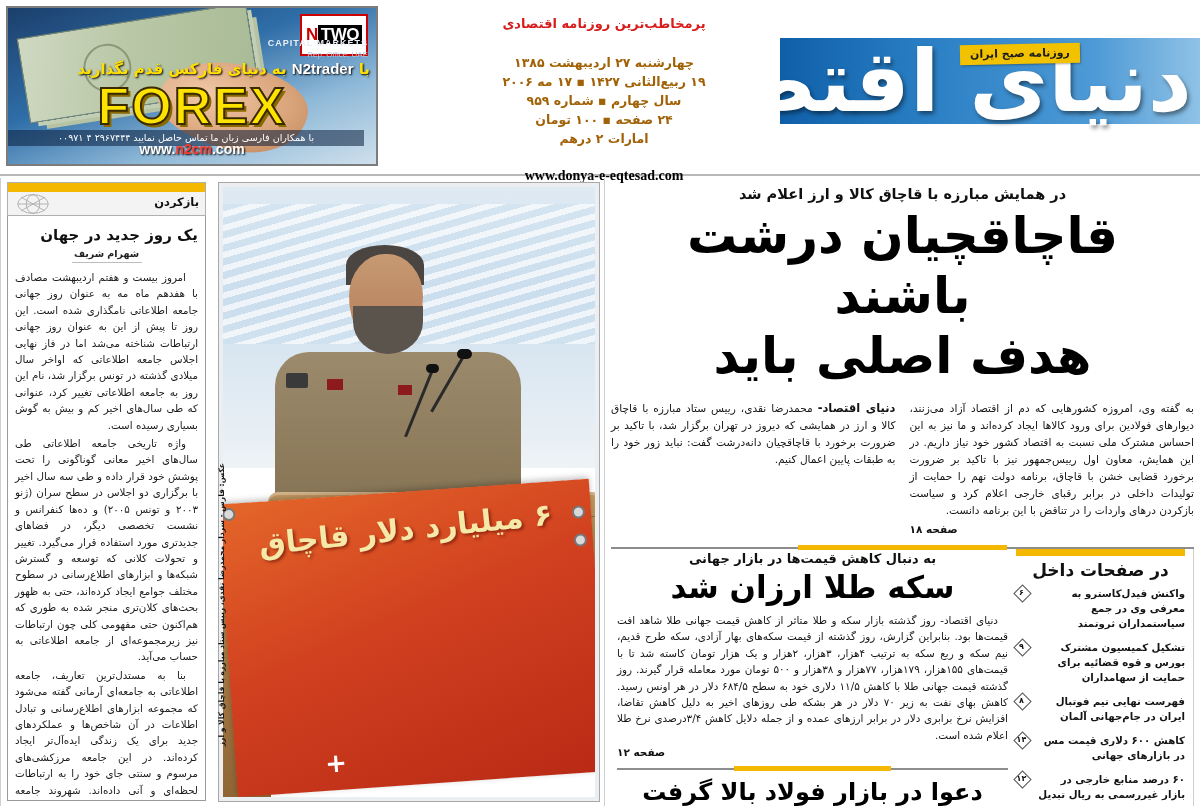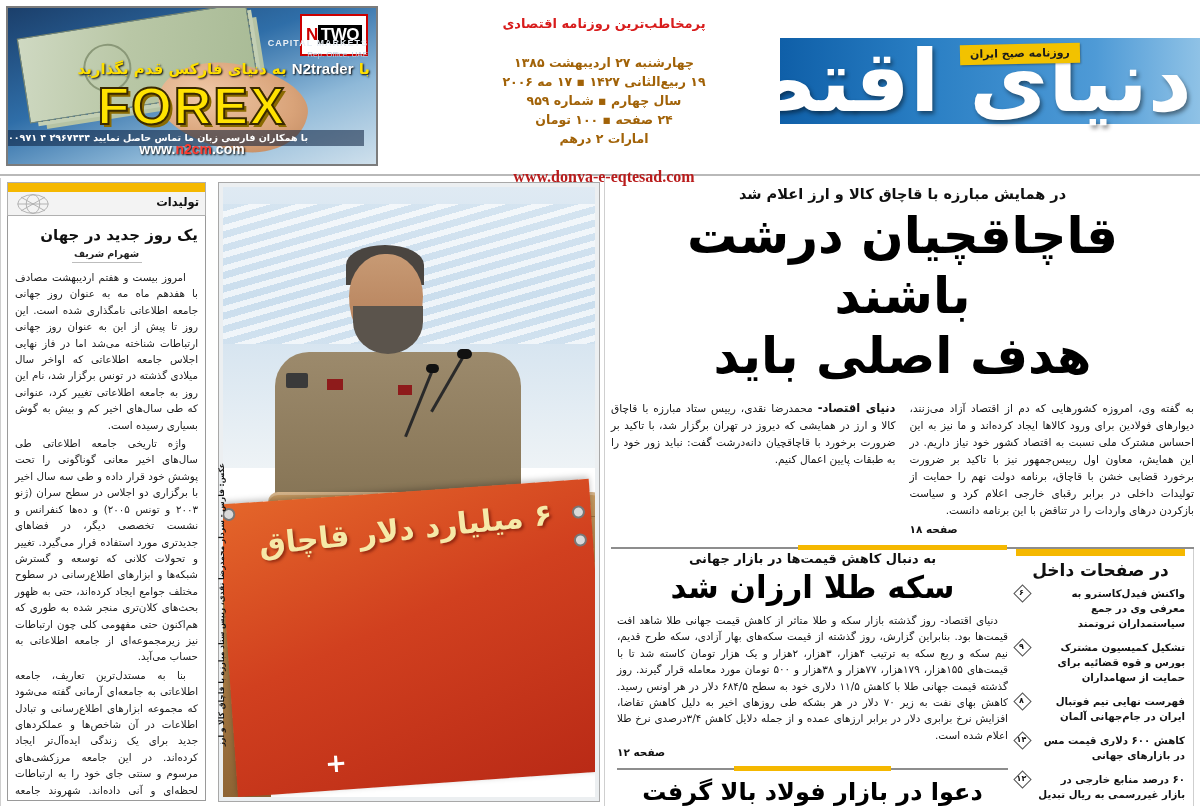--- a/index.html
+++ b/index.html
@@ -52,21 +52,21 @@
     padding:10px 14px 0 14px;box-sizing:border-box;text-align:center;
   }
   .tagline{
     color:#d81c1c;font-size:13px;font-weight:bold;margin:6px 0 22px 0;
   }
   .dateline{
     font-size:12.5px;color:#a16207;line-height:19px;text-align:center;
     font-weight:bold;
   }
   .site-url{
-    margin-top:20px;color:#b91c1c;font-size:16px;font-weight:bold;
+    margin-top:20px;color:#000000;font-size:14px;font-weight:bold;
     font-family:"Liberation Serif","DejaVu Serif",serif;
     direction:ltr;
   }
   
   .ad-block{
     position:absolute;left:6px;top:6px;width:372px;height:160px;
     border:2px solid #7c7c7c;box-sizing:border-box;overflow:hidden;
     background:linear-gradient(160deg,#1b3f6b 0%,#2f6ea8 40%,#8fb9d8 70%,#cfe0ec 100%);
   }
   .ad-money{
@@ -115,21 +115,21 @@
     position:absolute;left:0;right:0;top:72px;text-align:center;
     font-family:"Liberation Sans",sans-serif;
     font-size:52px;font-weight:bold;color:#ffe300;
     -webkit-text-stroke:2px #3a2a00;
     text-shadow:3px 3px 0 #8a6a00;
     letter-spacing:2px;direction:ltr;line-height:52px;
   }
   .ad-bottom{
     position:absolute;left:0;right:12px;bottom:18px;height:16px;
     background:rgba(10,30,60,.55);color:#ffffff;
-    font-size:9.5px;font-weight:bold;text-align:left;line-height:16px;
+    font-size:9.5px;font-weight:normal;text-align:center;line-height:16px;
     white-space:nowrap;
   }
   .ad-web{
     position:absolute;left:0;right:0;bottom:0;height:24px;
     color:#ffffff;font-family:"Liberation Sans",sans-serif;
     font-size:14px;font-weight:bold;text-align:center;line-height:18px;
     direction:ltr;text-shadow:1px 1px 2px #000;
   }
   .ad-web .red{color:#ff3b30;}
 
@@ -402,21 +402,21 @@
       <div class="ad-bottom">با همکاران فارسی زبان ما تماس حاصل نمایید  ۲۹۶۷۴۴۴ ۴ ۰۰۹۷۱</div>
       <div class="ad-web"><span>www.</span><span class="red">n2cm</span><span>.com</span></div>
     </div>
   </div>
 
   <div class="content">
 
     <div class="col-editorial">
       <div class="ed-head">
         <div class="ybar"></div>
-        <div class="label">تولیدات</div>
+        <div class="label">بازکردن</div>
         <svg class="globe" viewBox="0 0 40 26">
           <ellipse cx="20" cy="13" rx="18" ry="11" fill="none" stroke="#6b6b6b" stroke-width="1"></ellipse>
           <ellipse cx="20" cy="13" rx="8" ry="11" fill="none" stroke="#6b6b6b" stroke-width="1"></ellipse>
           <line x1="2" y1="13" x2="38" y2="13" stroke="#6b6b6b" stroke-width="1"></line>
           <line x1="6" y1="5" x2="34" y2="21" stroke="#6b6b6b" stroke-width="1"></line>
           <line x1="6" y1="21" x2="34" y2="5" stroke="#6b6b6b" stroke-width="1"></line>
         </svg>
       </div>
       <div class="ed-box">
         <div class="ed-title">یک روز جدید در جهان</div>

